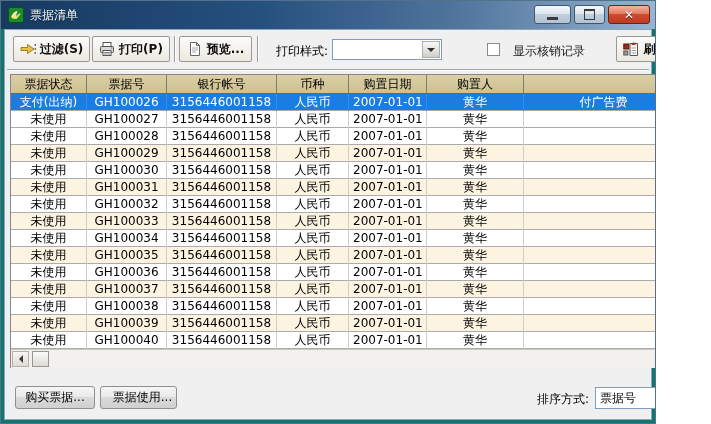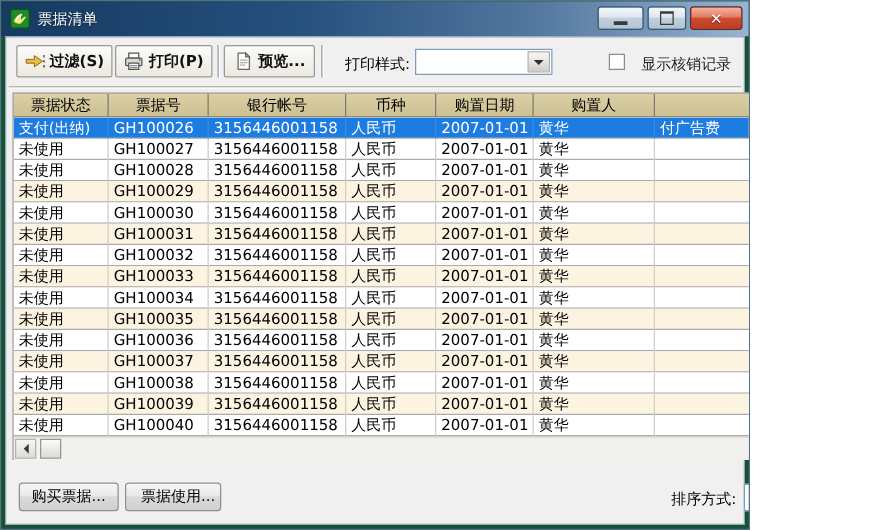--- a/index.html
+++ b/index.html
@@ -1,17 +1,17 @@
 <!DOCTYPE html>
 <html><head>
 <meta charset="utf-8">
 <style>
   html,body{margin:0;padding:0;background:#ffffff;font-family:"DejaVu Sans",sans-serif;}
-  #window{position:relative;width:600px;height:424px;box-sizing:border-box;
-          background:#14532d;border:1px solid #54718c;overflow:hidden;}
+  #window{position:relative;width:656px;height:424px;box-sizing:border-box;
+          background:#0f766e;border:1px solid #54718c;overflow:hidden;}
   
   #titlebar{position:absolute;left:0;top:0;right:0;height:28px;
             background:linear-gradient(90deg,#163a60 0%,#26507e 40%,#54789f 72%,#97b4d1 100%);
             display:flex;align-items:center;}
   #title-icon{width:16px;height:16px;margin-left:7px;flex:0 0 auto;}
   #title-text{color:#ffffff;font-size:12px;margin-left:6px;text-shadow:0 1px 1px #0a1f33;}
   #caption-buttons{position:absolute;right:5px;top:4px;display:flex;gap:3px;}
   .cap-btn{height:19px;border-radius:3px;border:1px solid #3d5871;box-sizing:border-box;
            display:flex;align-items:center;justify-content:center;cursor:default;}
   .cap-grey{background:linear-gradient(#f4f8fc,#dde6ee 45%,#c2d0dd 50%,#b2c3d3);}
@@ -53,21 +53,21 @@
   #grid-wrap{position:absolute;left:5px;top:44px;width:693px;height:294px;box-sizing:border-box;
              background:#ffffff;border:1px solid #878787;}
   #grid-header{position:absolute;left:0;top:0;width:673px;height:18px;display:flex;
                background:linear-gradient(#dbcfa6,#cdc091);border-bottom:1px solid #68685a;}
   .hcell{box-sizing:border-box;height:18px;border-right:1px solid #7d7d6d;display:flex;
          align-items:center;justify-content:center;font-size:12px;color:#000;overflow:hidden;white-space:nowrap;font-family:Liberation Serif, serif;}
   .c0{width:76px;} .c1{width:80px;} .c2{width:110px;} .c3{width:72px;}
   .c4{width:78px;} .c5{width:97px;} .c6{width:160px;}
   .hcell.c6{justify-content:flex-end;padding-right:4px;}
   #grid-body{position:absolute;left:0;top:19px;width:673px;height:255px;overflow:hidden;background:#fff;}
-  .grow{display:flex;height:17px;box-sizing:border-box;border-bottom:1px solid #ababab;background:#ffffff;}
+  .grow{display:flex;height:17px;box-sizing:border-box;border-bottom:1px solid #ababab;background:#ffffff;text-align:center;}
   .grow.alt{background:#fcf4e1;}
   .grow.sel{background:#1c7ce0;color:#ffffff;}
   .gcell{box-sizing:border-box;height:17px;border-right:1px solid #cfcec4;padding:1px 4px 0 4px;
          font-size:12px;line-height:15px;overflow:hidden;white-space:nowrap;}
   .grow.sel .gcell{border-right-color:#3b8ae4;}
   
   .sb-btn{position:absolute;box-sizing:border-box;background:linear-gradient(#f7f6f4,#dedcd7);
           border:1px solid #b3b1ac;display:flex;align-items:center;justify-content:center;}
   .tri-up{width:0;height:0;border-left:4px solid transparent;border-right:4px solid transparent;
           border-bottom:4px solid #3a3a3a;}

